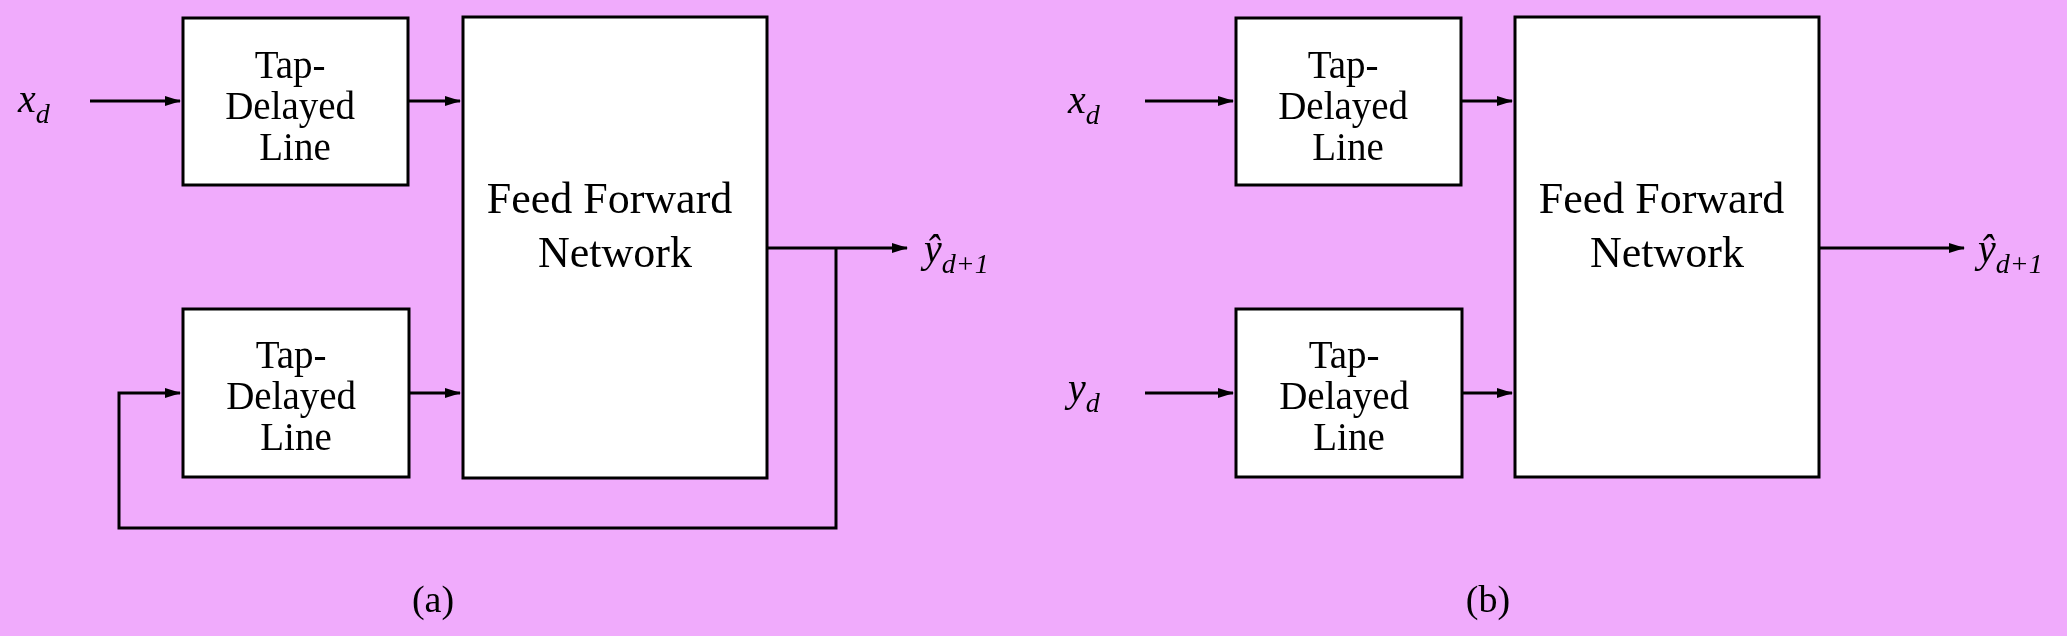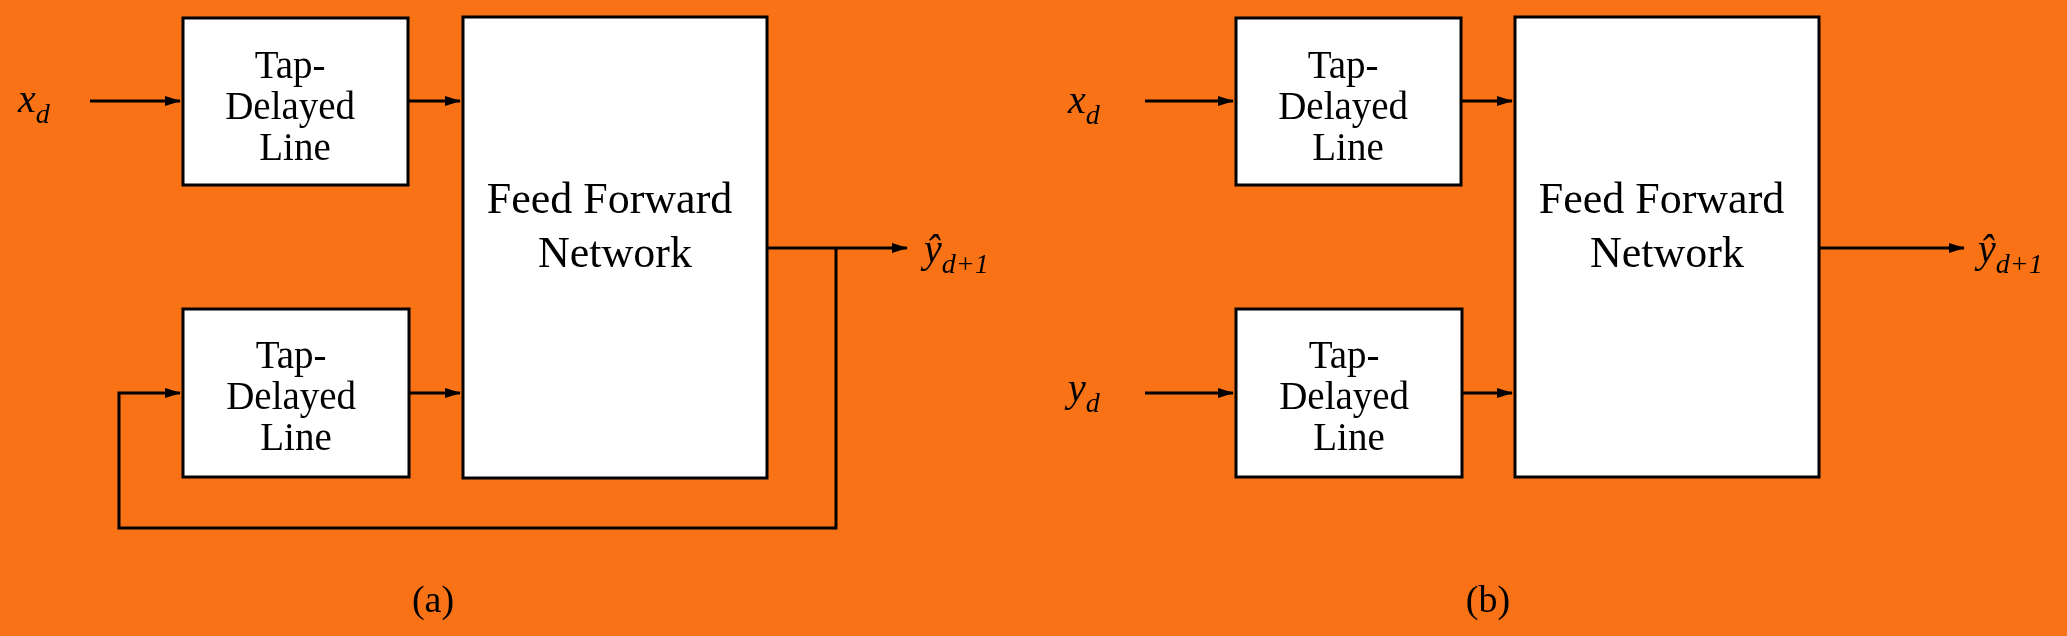--- a/index.html
+++ b/index.html
@@ -4,21 +4,21 @@
 <style>
   html, body {
     margin: 0;
     padding: 0;
     background: #ffffff;
   }
   .figure-wrap {
     position: relative;
     width: 2067px;
     height: 636px;
-    background: #f97316;
+    background: #f0abfc;
     font-family: "Liberation Serif", serif;
   }
   svg { display: block; }
   .bx {
     fill: #ffffff;
     stroke: #000000;
     stroke-width: 3;
   }
   .ln {
     fill: none;

